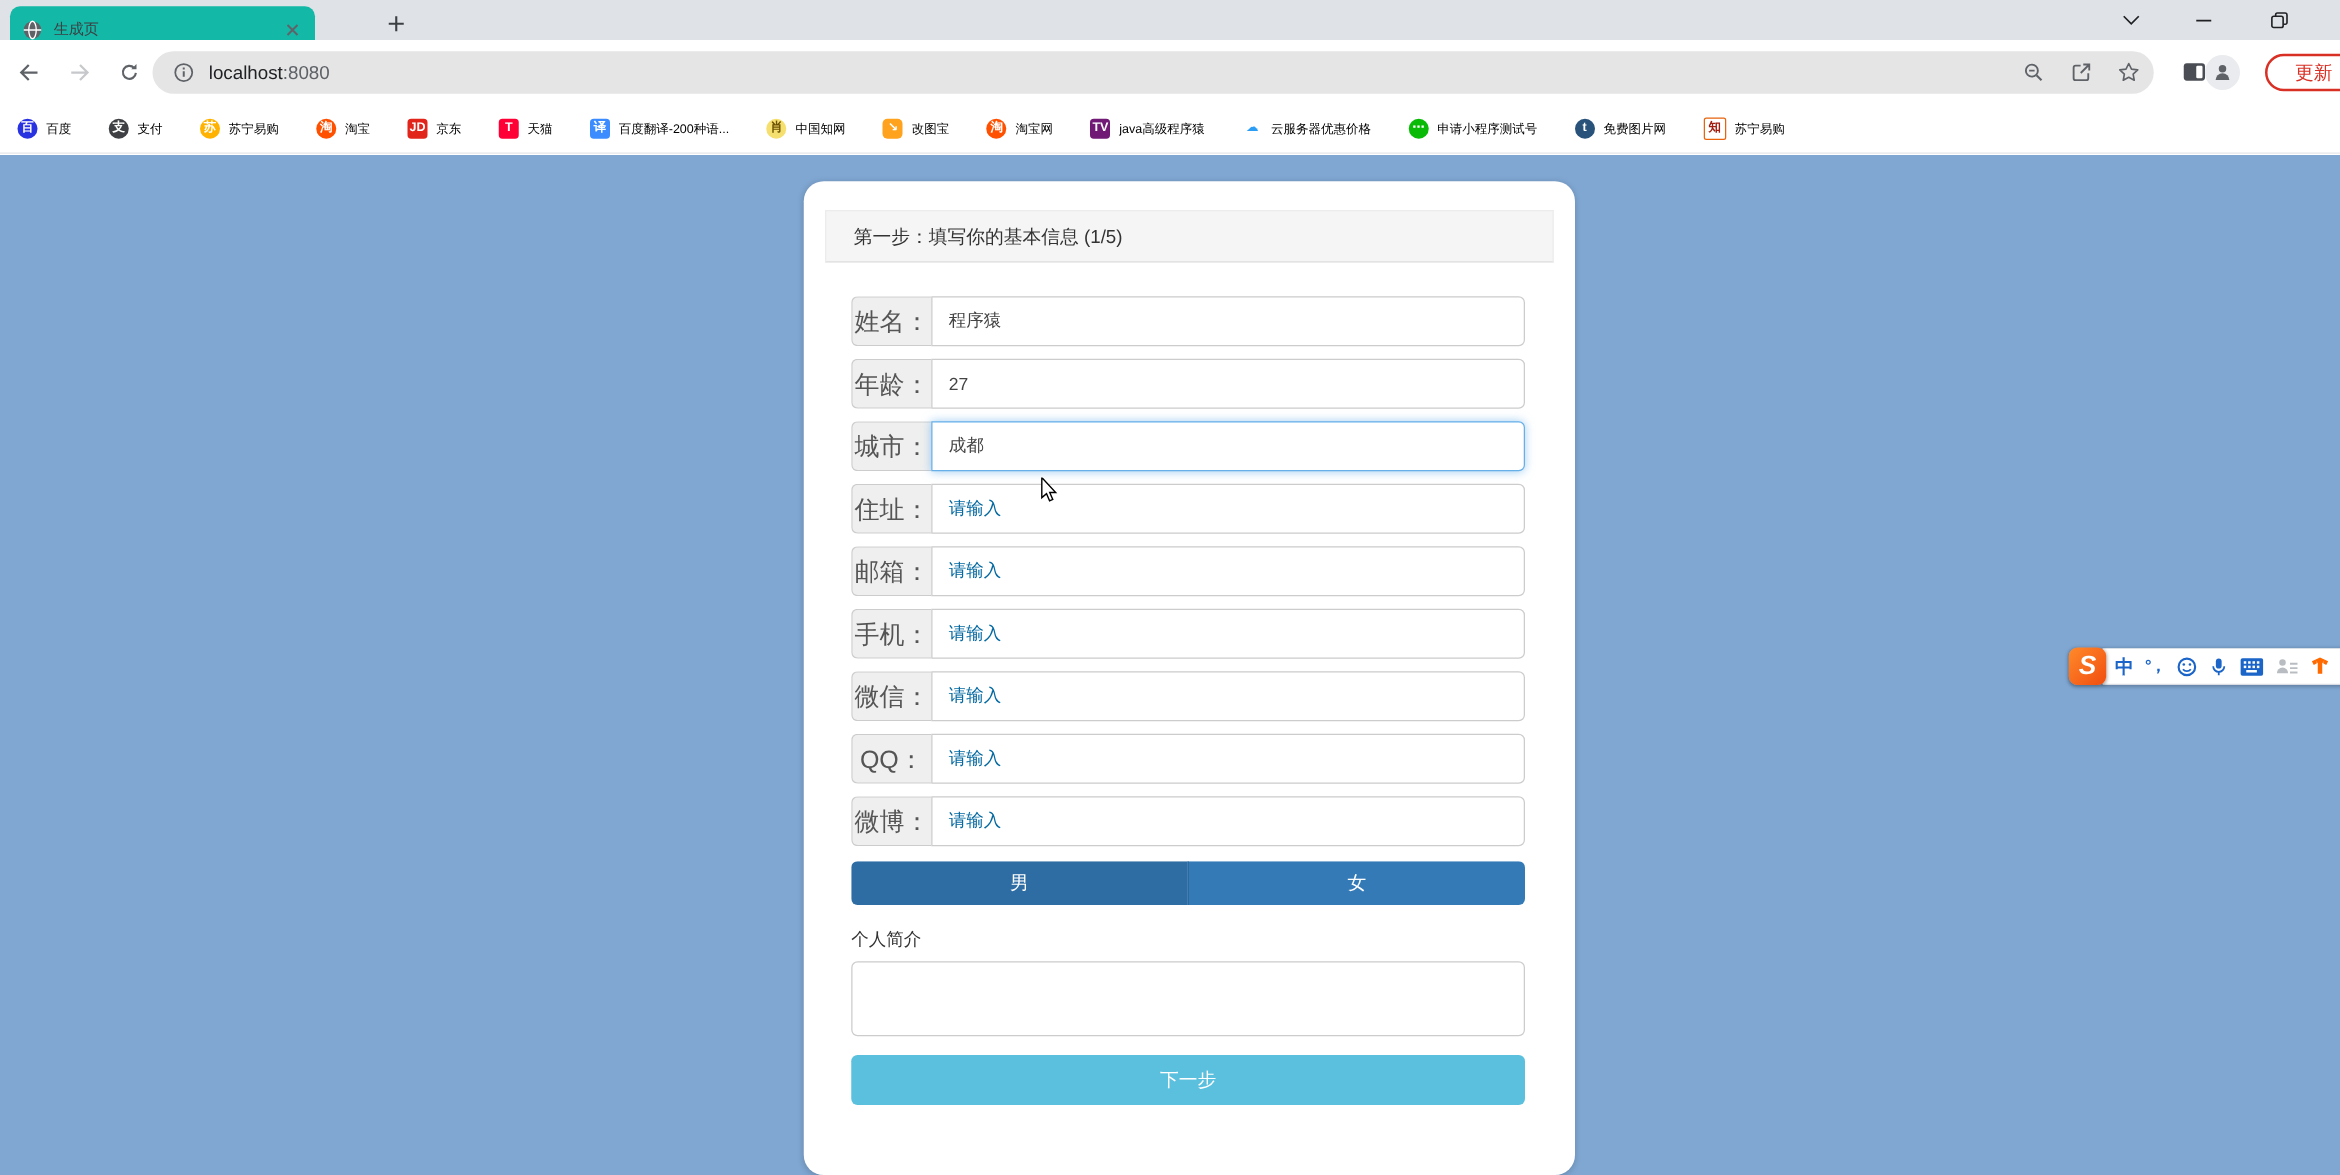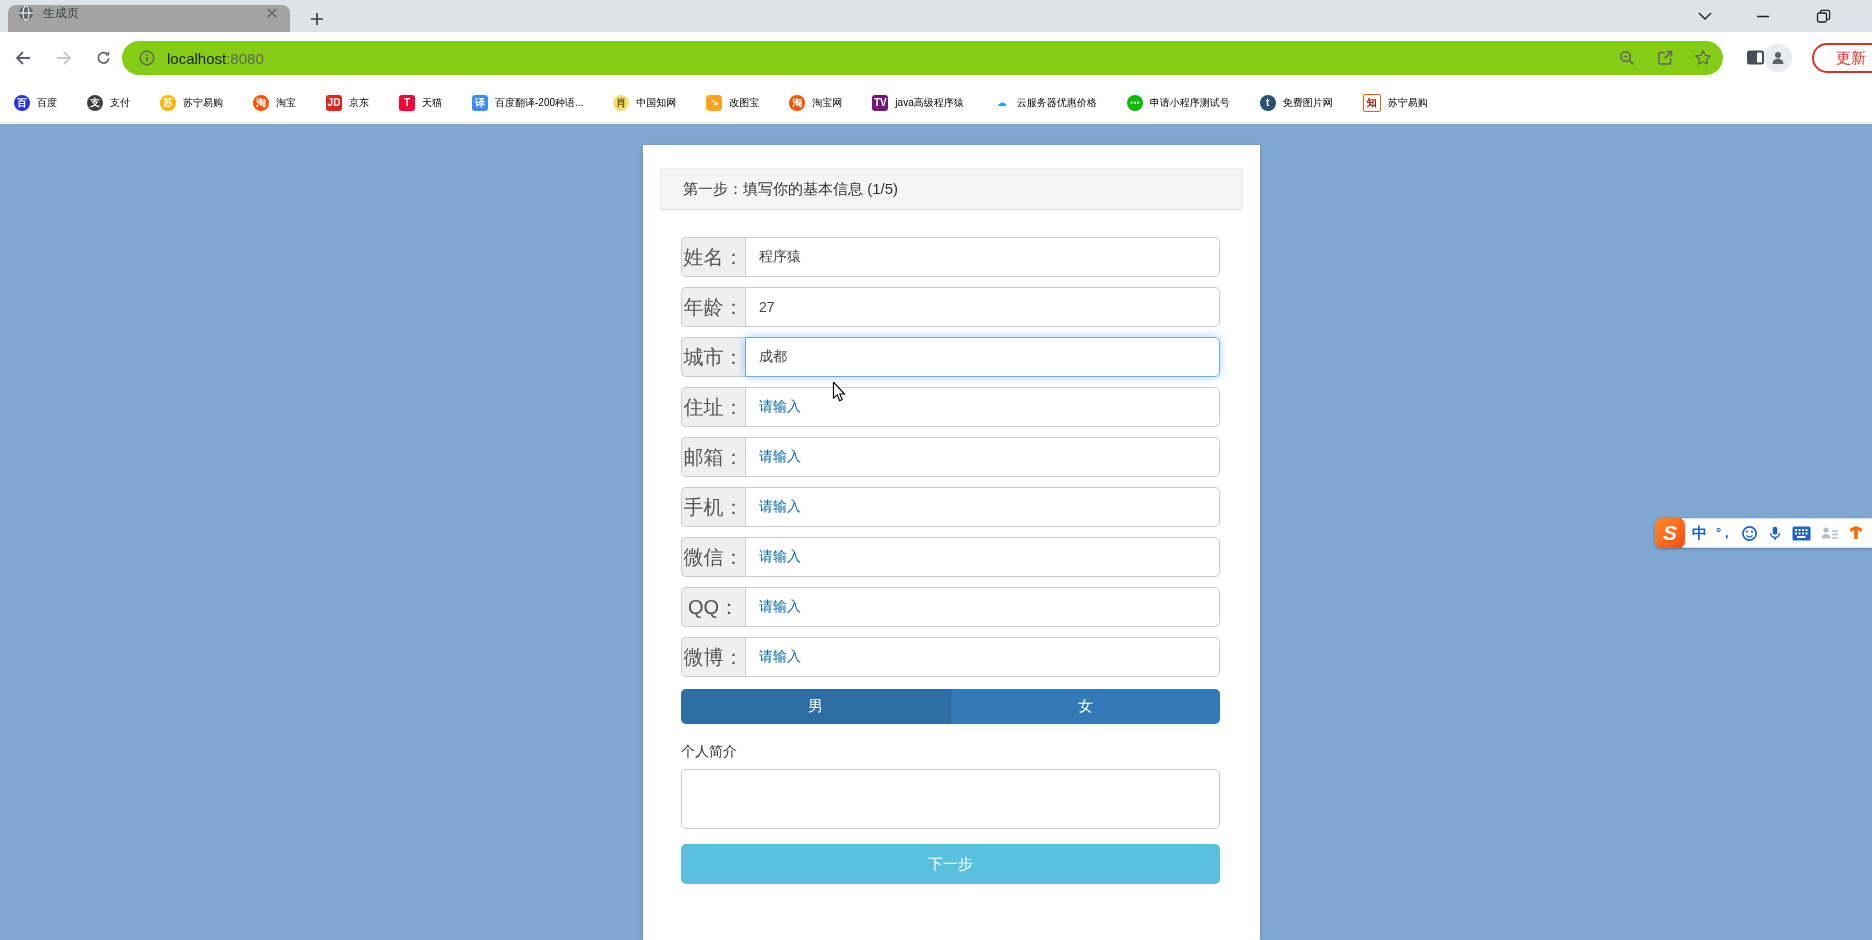--- a/index.html
+++ b/index.html
@@ -2,32 +2,32 @@
 <html><head>
 <meta charset="utf-8">
 <style>
   html,body{margin:0;padding:0}
   body{width:1872px;height:940px;overflow:hidden;position:relative;background:#fff;
        font-family:"Liberation Sans","DejaVu Sans",sans-serif;}
   svg{display:block}
 
   
   .tabstrip{height:32px;background:#dfe2e6;position:relative}
-  .tab{position:absolute;left:8px;top:5px;width:282px;height:27px;background:#a3a3a3;
-       border-radius:8px 8px 0 0;display:flex;align-items:flex-start;padding:0 10px;box-sizing:border-box}
+  .tab{position:absolute;left:8px;top:5px;width:244px;height:27px;background:#14b8a6;
+       border-radius:8px 8px 0 0;display:flex;align-items:flex-end;padding:0 10px;box-sizing:border-box}
   .tab-title{font-size:12px;color:#3c4043;margin-left:9px;flex:1;white-space:nowrap;overflow:hidden}
   .newtab{position:absolute;left:306px;top:8px;width:22px;height:22px;display:flex;align-items:center;justify-content:center;border-radius:50%}
   .winctl{position:absolute;top:0;height:32px;display:flex;align-items:center;justify-content:center;width:46px}
   .wc-chevron{left:1682px}.wc-min{left:1740px}.wc-restore{left:1800px}
 
   
   .toolbar{height:52px;background:#fff;position:relative}
   .navbtn{position:absolute;top:14px;width:24px;height:24px;display:flex;align-items:center;justify-content:center}
   .nav-back{left:10px}.nav-fwd{left:52px}.nav-reload{left:92px}
-  .omnibox{position:absolute;left:122px;top:9px;width:1601px;height:34px;background:#84cc16;
+  .omnibox{position:absolute;left:122px;top:9px;width:1601px;height:34px;background:#e5e5e5;
            border-radius:17px;display:flex;align-items:center;padding-left:16px;box-sizing:border-box}
   .urltext{font-size:15px;color:#202124;margin-left:11px}
   .urlport{color:#5f6368}
   .pill-ico{position:absolute;top:17px;width:18px;height:18px}
   .ico-zoomout{left:1618px}.ico-share{left:1656px}.ico-star{left:1694px}
   .ico-sidebar{position:absolute;left:1746px;top:17px}
   .avatar{position:absolute;left:1764px;top:12px;width:28px;height:28px;border-radius:50%;
           background:#e9ebee;display:flex;align-items:center;justify-content:center}
   .updatebtn{position:absolute;left:1812px;top:11px;height:30px;width:78px;border:2px solid;
              border-radius:16px;background:#fff;font-size:15px;display:flex;align-items:center;
@@ -37,21 +37,21 @@
   .bookmarks{height:39px;background:#fff;border-bottom:1px solid #e4e6e8;display:flex;
              align-items:center;gap:30px;padding-left:14px;box-sizing:border-box}
   .bm{display:flex;align-items:center;gap:7px;white-space:nowrap}
   .bm-label{font-size:10px;color:#000000}
   .bm-ico{width:16px;height:16px;display:flex;align-items:center;justify-content:center;
           font-size:10px;font-weight:bold;line-height:16px;overflow:hidden}
 
   
   .page{position:absolute;top:124px;left:0;right:0;bottom:0;overflow:hidden}
   .card{position:absolute;left:643px;top:21px;width:617px;height:795px;background:#fff;
-        border-radius:1px;box-shadow:0 1px 5px rgba(0,0,0,.18)}
+        border-radius:16px;box-shadow:0 1px 5px rgba(0,0,0,.18)}
   .fheader{margin:23px 17px 0;height:42px;background:#f5f5f5;border:1px solid #ececec;
            border-bottom-color:#ddd;display:flex;align-items:center;padding-left:22px;
            font-size:15px;color:#333;box-sizing:border-box}
   .fwrap{padding:27px 40px 0 38px}
   .frow{display:flex;height:40px;margin-bottom:10px}
   .addon{width:64px;background:#efefef;border:1px solid #ccc;border-right:none;
          border-radius:5px 0 0 5px;display:flex;align-items:center;justify-content:center;
          font-size:20px;color:#555;box-sizing:border-box;flex:none}
   .finput{flex:1;background:#fff;border:1px solid #ccc;border-radius:0 5px 5px 0;display:flex;
           align-items:center;padding-left:13px;font-size:14px;color:#444;box-sizing:border-box}

